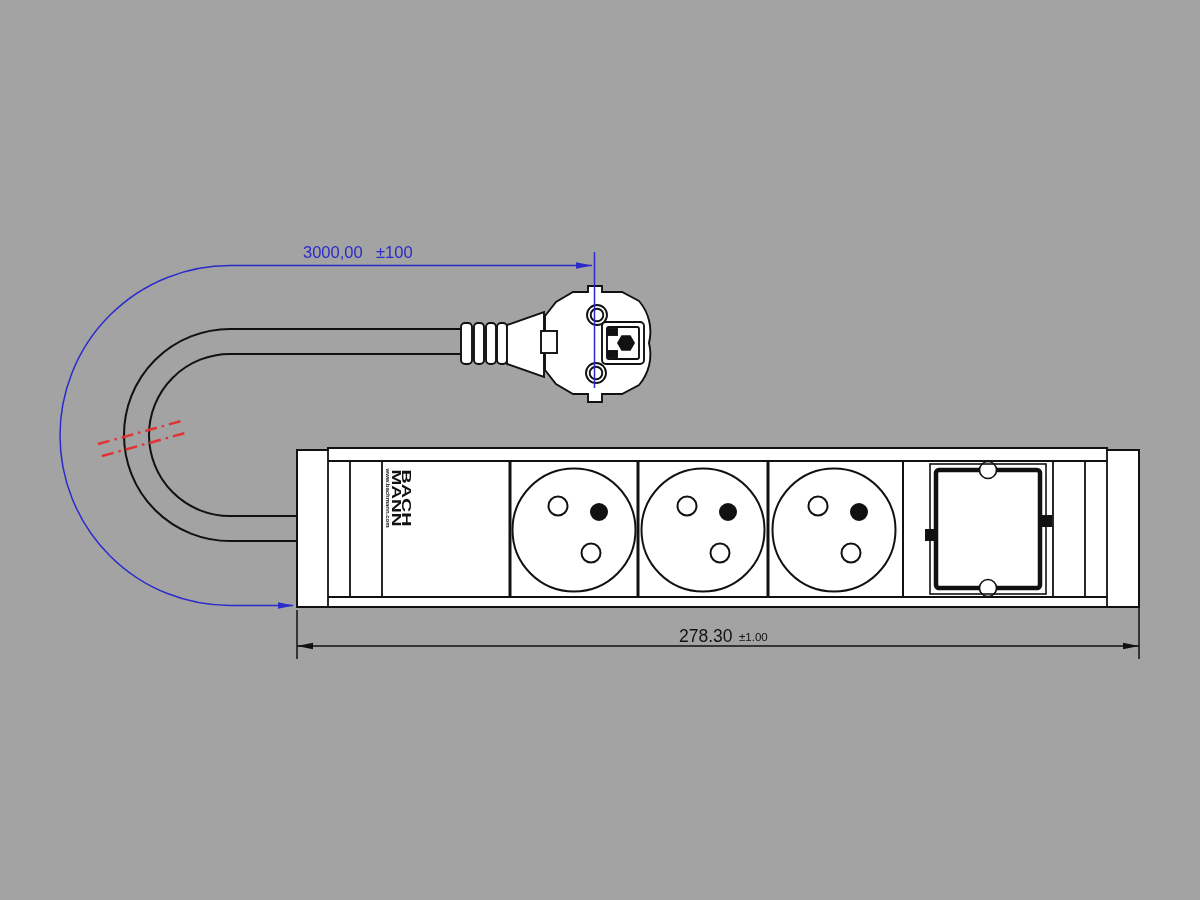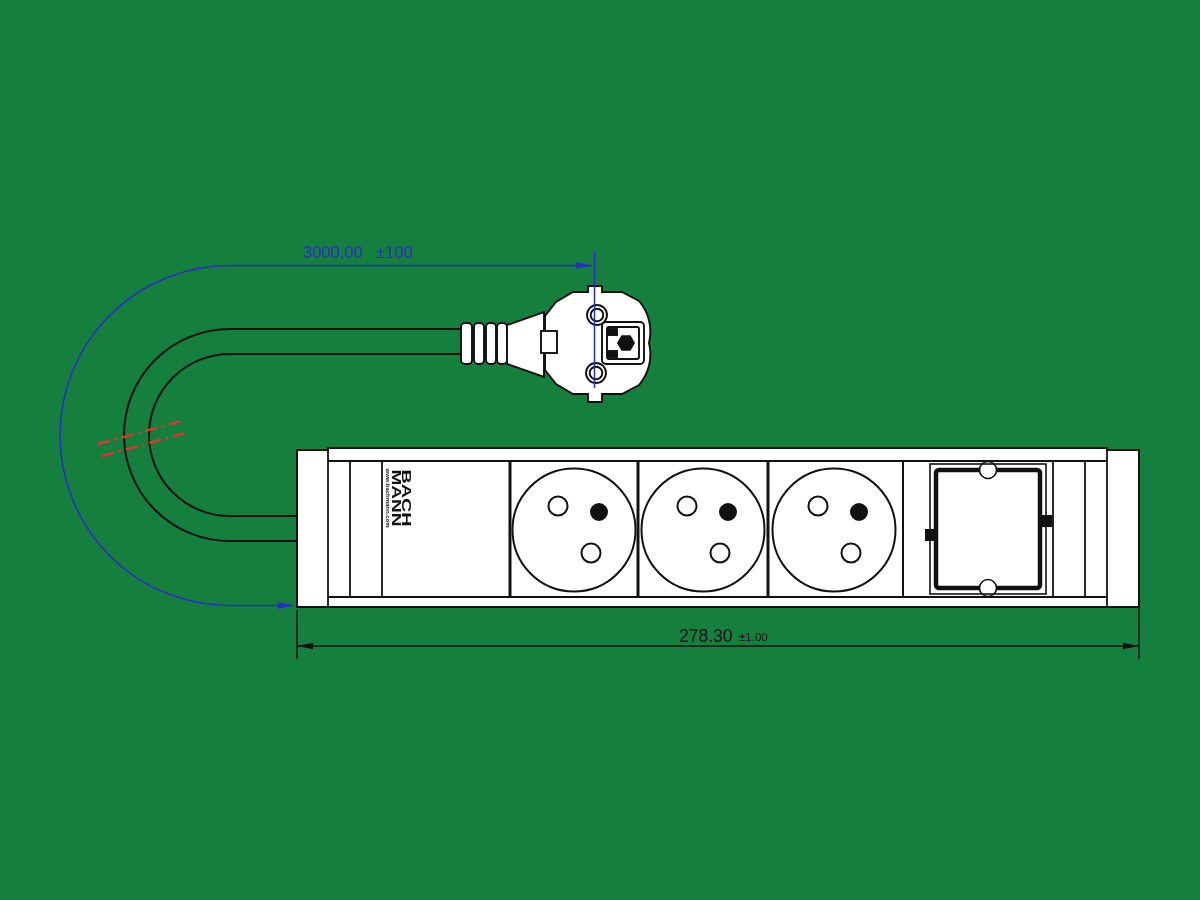--- a/index.html
+++ b/index.html
@@ -1,19 +1,19 @@
 <!DOCTYPE html>
 <html><head>
 <meta charset="utf-8">
 <style>
   html,body{margin:0;padding:0;background:#ffffff;}
   .stage{
     position:relative;
     width:1200px;height:900px;
-    background:#15803d;
+    background:#a3a3a3;
     overflow:hidden;
     font-family:"Liberation Sans","DejaVu Sans",sans-serif;
   }
   .stage svg{position:absolute;left:0;top:0;}
   text{font-family:"Liberation Sans","DejaVu Sans",sans-serif;}
   .dim-text{fill:#2b2bcc;}
   .blk-text{fill:#111111;}
   .logo-text{fill:#111111;font-weight:bold;}
 </style>
 </head>

